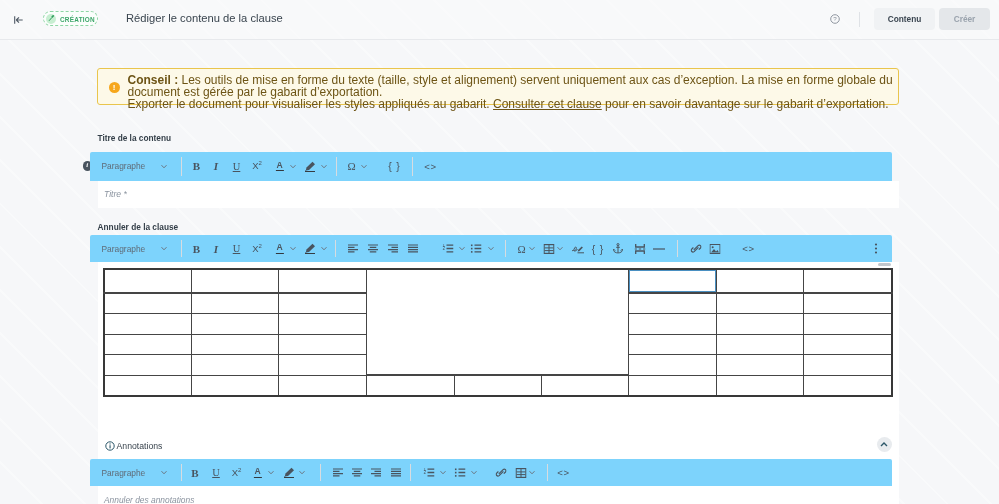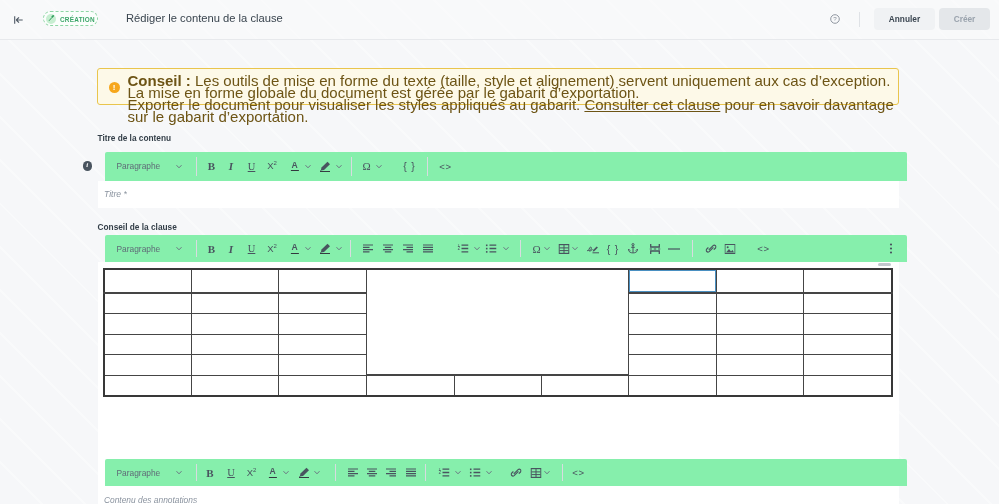--- a/index.html
+++ b/index.html
@@ -18,26 +18,26 @@
 #badge .btxt { position:absolute; left:16px; top:4px; font-size:6.4px; font-weight:bold; letter-spacing:.25px; color:#3ca569; }
 #htitle { position:absolute; left:126px; top:12px; font-size:11.2px; color:#39444e; }
 #helpic { position:absolute; left:830px; top:14px; }
 #hdiv { position:absolute; left:858.5px; top:12px; width:1px; height:15px; background:#dfe2e6; }
 .hbtn { position:absolute; top:8px; height:22px; border-radius:4px; font-size:8.3px; font-weight:bold; text-align:center; line-height:22px; }
 #btn-annuler { left:874px; width:61px; background:#f0f2f4; color:#3a4550; }
 #btn-creer { left:939px; width:51px; background:#e4e7ea; color:#9aa3ad; }
 
 #banner { position:absolute; left:97px; top:68px; width:802px; height:37px; background:#fdf9e8; border:1px solid #e9c54d; border-radius:3px; z-index:2;}
 #banner .wicon { position:absolute; left:10.5px; top:13px; width:11px; height:11px; border-radius:50%; background:#f6a71c; color:#fff; font-size:8px; font-weight:bold; text-align:center; line-height:11.5px; }
-#banner .btext { position:absolute; left:29.5px; top:6.4px; width:772px; font-size:15px; line-height:11.9px; color:#6d5415; }
+#banner .btext { position:absolute; left:29.5px; top:6.4px; width:772px; font-size:12px; line-height:11.9px; color:#6d5415; }
 #banner .btext a { color:#6d5415; }
 
 .flabel { position:absolute; left:97.5px; font-size:8.3px; font-weight:bold; color:#333e48; z-index:2;}
 
-.toolbar { position:absolute; left:105px; width:801.5px; background:#86efac; border-radius:2px 2px 0 0; z-index:2;}
+.toolbar { position:absolute; left:90px; width:801.5px; background:#7dd3fc; border-radius:2px 2px 0 0; z-index:2;}
 .toolbar .tdiv { position:absolute; top:5px; bottom:5px; width:1px; background:#d8dce0; }
 .ti { position:absolute; top:0; height:100%; display:flex; align-items:center; justify-content:center; transform:translateX(-50%); color:#49545f; }
 .ptxt { position:absolute; font-size:8.4px; color:#5f6b77; top:50%; transform:translateY(-50%); }
 .bold-b { font-family:"Liberation Serif",serif; font-weight:bold; font-size:11px; }
 .ital-i { font-family:"Liberation Serif",serif; font-style:italic; font-weight:bold; font-size:11px; }
 .und-u { font-family:"Liberation Serif",serif; font-size:10.5px; text-decoration:underline; }
 .sup-x { font-size:9.5px; }
 .sup-x sup { font-size:6px; }
 .acolor { font-size:8.6px; font-weight:bold; border-bottom:1.8px solid #32383e; line-height:1; padding-bottom:1px; padding-left:1px; padding-right:1px;}
 .omega { font-size:11px; font-family:"Liberation Serif",serif; }
@@ -82,21 +82,21 @@
         </svg>
       </div>
     <div class="btxt">CRÉATION</div>
   </div>
   <div id="htitle">Rédiger le contenu de la clause</div>
   <svg id="helpic" width="10" height="10" viewBox="0 0 10 10">
       <circle cx="5" cy="5" r="4.3" fill="none" stroke="#848c96" stroke-width="0.9"></circle>
       <text x="5" y="7.4" font-size="6.2" text-anchor="middle" fill="#848c96" font-family="Liberation Sans">?</text>
     </svg>
   <div id="hdiv"></div>
-  <div class="hbtn" id="btn-annuler">Annuler</div>
+  <div class="hbtn" id="btn-annuler">Contenu</div>
   <div class="hbtn" id="btn-creer">Créer</div>
 </div>
 
 <div id="banner">
   <div class="wicon">!</div>
   <div class="btext"><b>Conseil&nbsp;:</b> Les outils de mise en forme du texte (taille, style et alignement) servent uniquement aux cas d’exception. La mise en forme globale du document est gérée par le gabarit d’exportation.<br>Exporter le document pour visualiser les styles appliqués au gabarit. <a href="#">Consulter cet clause</a> pour en savoir davantage sur le gabarit d’exportation.</div>
 </div>
 
 <div class="flabel" style="top:133px;">Titre de la contenu</div>
 <div id="infodot">i</div>
@@ -154,21 +154,21 @@
     </div>
     <div class="tdiv" style="left: 322px;"></div>
     <div class="ti" style="left: 340.5px;">
       <span class="code">&lt;&gt;</span>
     </div>
   </div>
 <div id="titre-input">
     <div class="ph">Titre&nbsp;*</div>
   </div>
 
-<div class="flabel" style="top:221.5px;">Conseil de la clause</div>
+<div class="flabel" style="top:221.5px;">Annuler de la clause</div>
 <div class="toolbar" id="tb2">
     <div class="ptxt" style="left: 11.5px;">Paragraphe</div>
     <div class="ti" style="left: 74px;">
       <svg width="7" height="5" viewBox="0 0 7 5">
         <path d="M1 1.2 L3.5 3.8 L6 1.2" fill="none" stroke="#6a7581" stroke-width="1"></path>
       </svg>
     </div>
     <div class="tdiv" style="left: 91px;"></div>
     <div class="ti" style="left: 106.5px;">
       <span class="bold-b">B</span>
@@ -407,20 +407,33 @@
           <td></td>
           <td></td>
           <td></td>
           <td></td>
           <td></td>
           <td></td>
           <td></td>
         </tr>
   </tbody>
     </table>
+  <div id="annrow">
+    <svg style="position:absolute;left:7px;top:4px" width="10" height="10" viewBox="0 0 10 10">
+        <circle cx="5" cy="5" r="4.2" fill="none" stroke="#2a5668" stroke-width="1"></circle>
+        <rect x="4.5" y="4.2" width="1.1" height="3.2" fill="#2a5668"></rect>
+        <rect x="4.5" y="2.4" width="1.1" height="1.1" fill="#2a5668"></rect>
+      </svg>
+    <div id="anntxt">Annotations</div>
+    <div id="collapse">
+        <svg width="8" height="5" viewBox="0 0 8 5">
+          <path d="M1 4 L4 1 L7 4" fill="none" stroke="#2a5668" stroke-width="1.4"></path>
+        </svg>
+      </div>
+  </div>
 </div>
 <div class="toolbar" id="tb3">
     <div class="ptxt" style="left: 11.5px;">Paragraphe</div>
     <div class="ti" style="left: 74px;">
       <svg width="7" height="5" viewBox="0 0 7 5">
         <path d="M1 1.2 L3.5 3.8 L6 1.2" fill="none" stroke="#6a7581" stroke-width="1"></path>
       </svg>
     </div>
     <div class="tdiv" style="left: 90.5px;"></div>
     <div class="ti" style="left: 105px;">
@@ -532,13 +545,13 @@
     <div class="ti" style="left: 441.5px;">
       <svg width="7" height="5" viewBox="0 0 7 5">
         <path d="M1 1.2 L3.5 3.8 L6 1.2" fill="none" stroke="#6a7581" stroke-width="1"></path>
       </svg>
     </div>
     <div class="tdiv" style="left: 456.5px;"></div>
     <div class="ti" style="left: 473.5px;">
       <span class="code">&lt;&gt;</span>
     </div>
   </div>
-<div id="annph">Contenu des annotations</div>
+<div id="annph">Annuler des annotations</div>
 
 </body></html>

